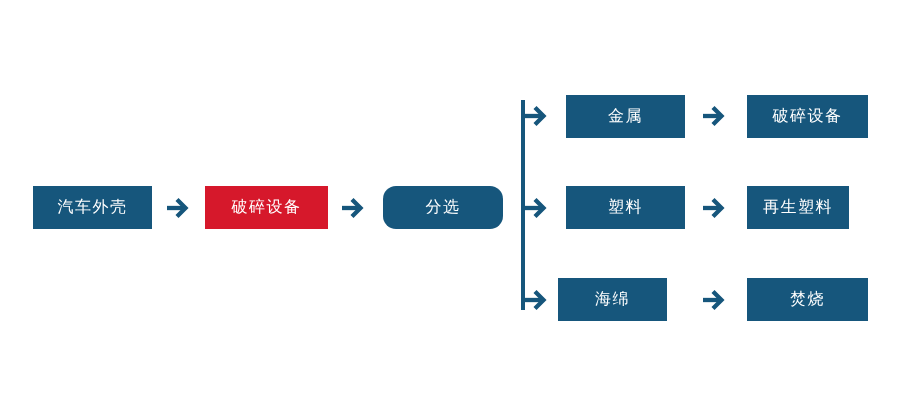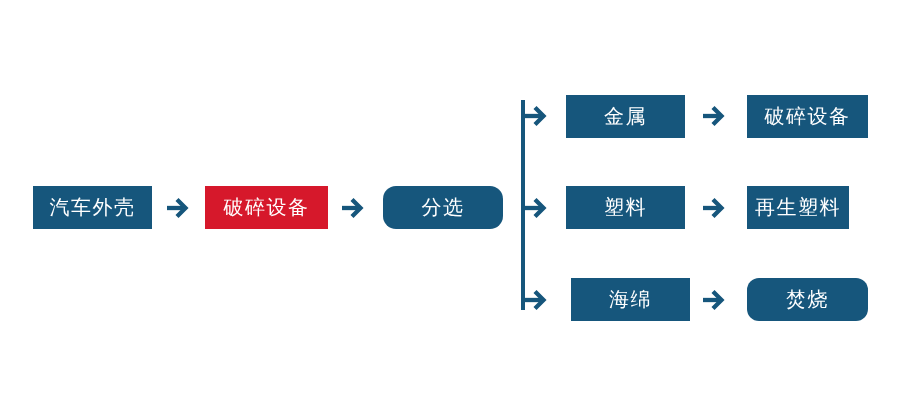--- a/index.html
+++ b/index.html
@@ -18,21 +18,21 @@
     font-family: "Liberation Sans", "DejaVu Sans", sans-serif;
     overflow: hidden;
   }
   .node {
     position: absolute;
     height: 43px;
     display: flex;
     align-items: center;
     justify-content: center;
     color: var(--text);
-    font-size: 20px;
+    font-size: 16px;
     letter-spacing: 1.5px;
     white-space: nowrap;
   }
   .node.blue { background: var(--blue); }
   .node.red  { background: var(--red); }
   .arrow {
     position: absolute;
     width: 27px;
     height: 26px;
     display: block;
@@ -95,20 +95,20 @@
   <svg class="arrow" style="left:702px; top:195px;" viewBox="0 0 27 26" aria-hidden="true">
     <line x1="1" y1="13" x2="18" y2="13"></line>
     <polyline points="11,4.5 19.5,13 11,21.5"></polyline>
   </svg>
   <div class="node blue" style="left:747px; top:186px; width:102px;">再生塑料</div>
 
   <svg class="arrow" style="left:524px; top:287px;" viewBox="0 0 27 26" aria-hidden="true">
     <line x1="0" y1="13" x2="18" y2="13"></line>
     <polyline points="11,4.5 19.5,13 11,21.5"></polyline>
   </svg>
-  <div class="node blue" style="left:571px; top:278px; width:119px;">海绵</div>
+  <div class="node blue" style="left:558px; top:278px; width:109px;">海绵</div>
   <svg class="arrow" style="left:702px; top:287px;" viewBox="0 0 27 26" aria-hidden="true">
     <line x1="1" y1="13" x2="18" y2="13"></line>
     <polyline points="11,4.5 19.5,13 11,21.5"></polyline>
   </svg>
-  <div class="node blue" style="left:747px; top:278px; width:121px;border-radius:12px;">焚烧</div>
+  <div class="node blue" style="left:747px; top:278px; width:121px;">焚烧</div>
 
 </div>
 
 </body></html>

